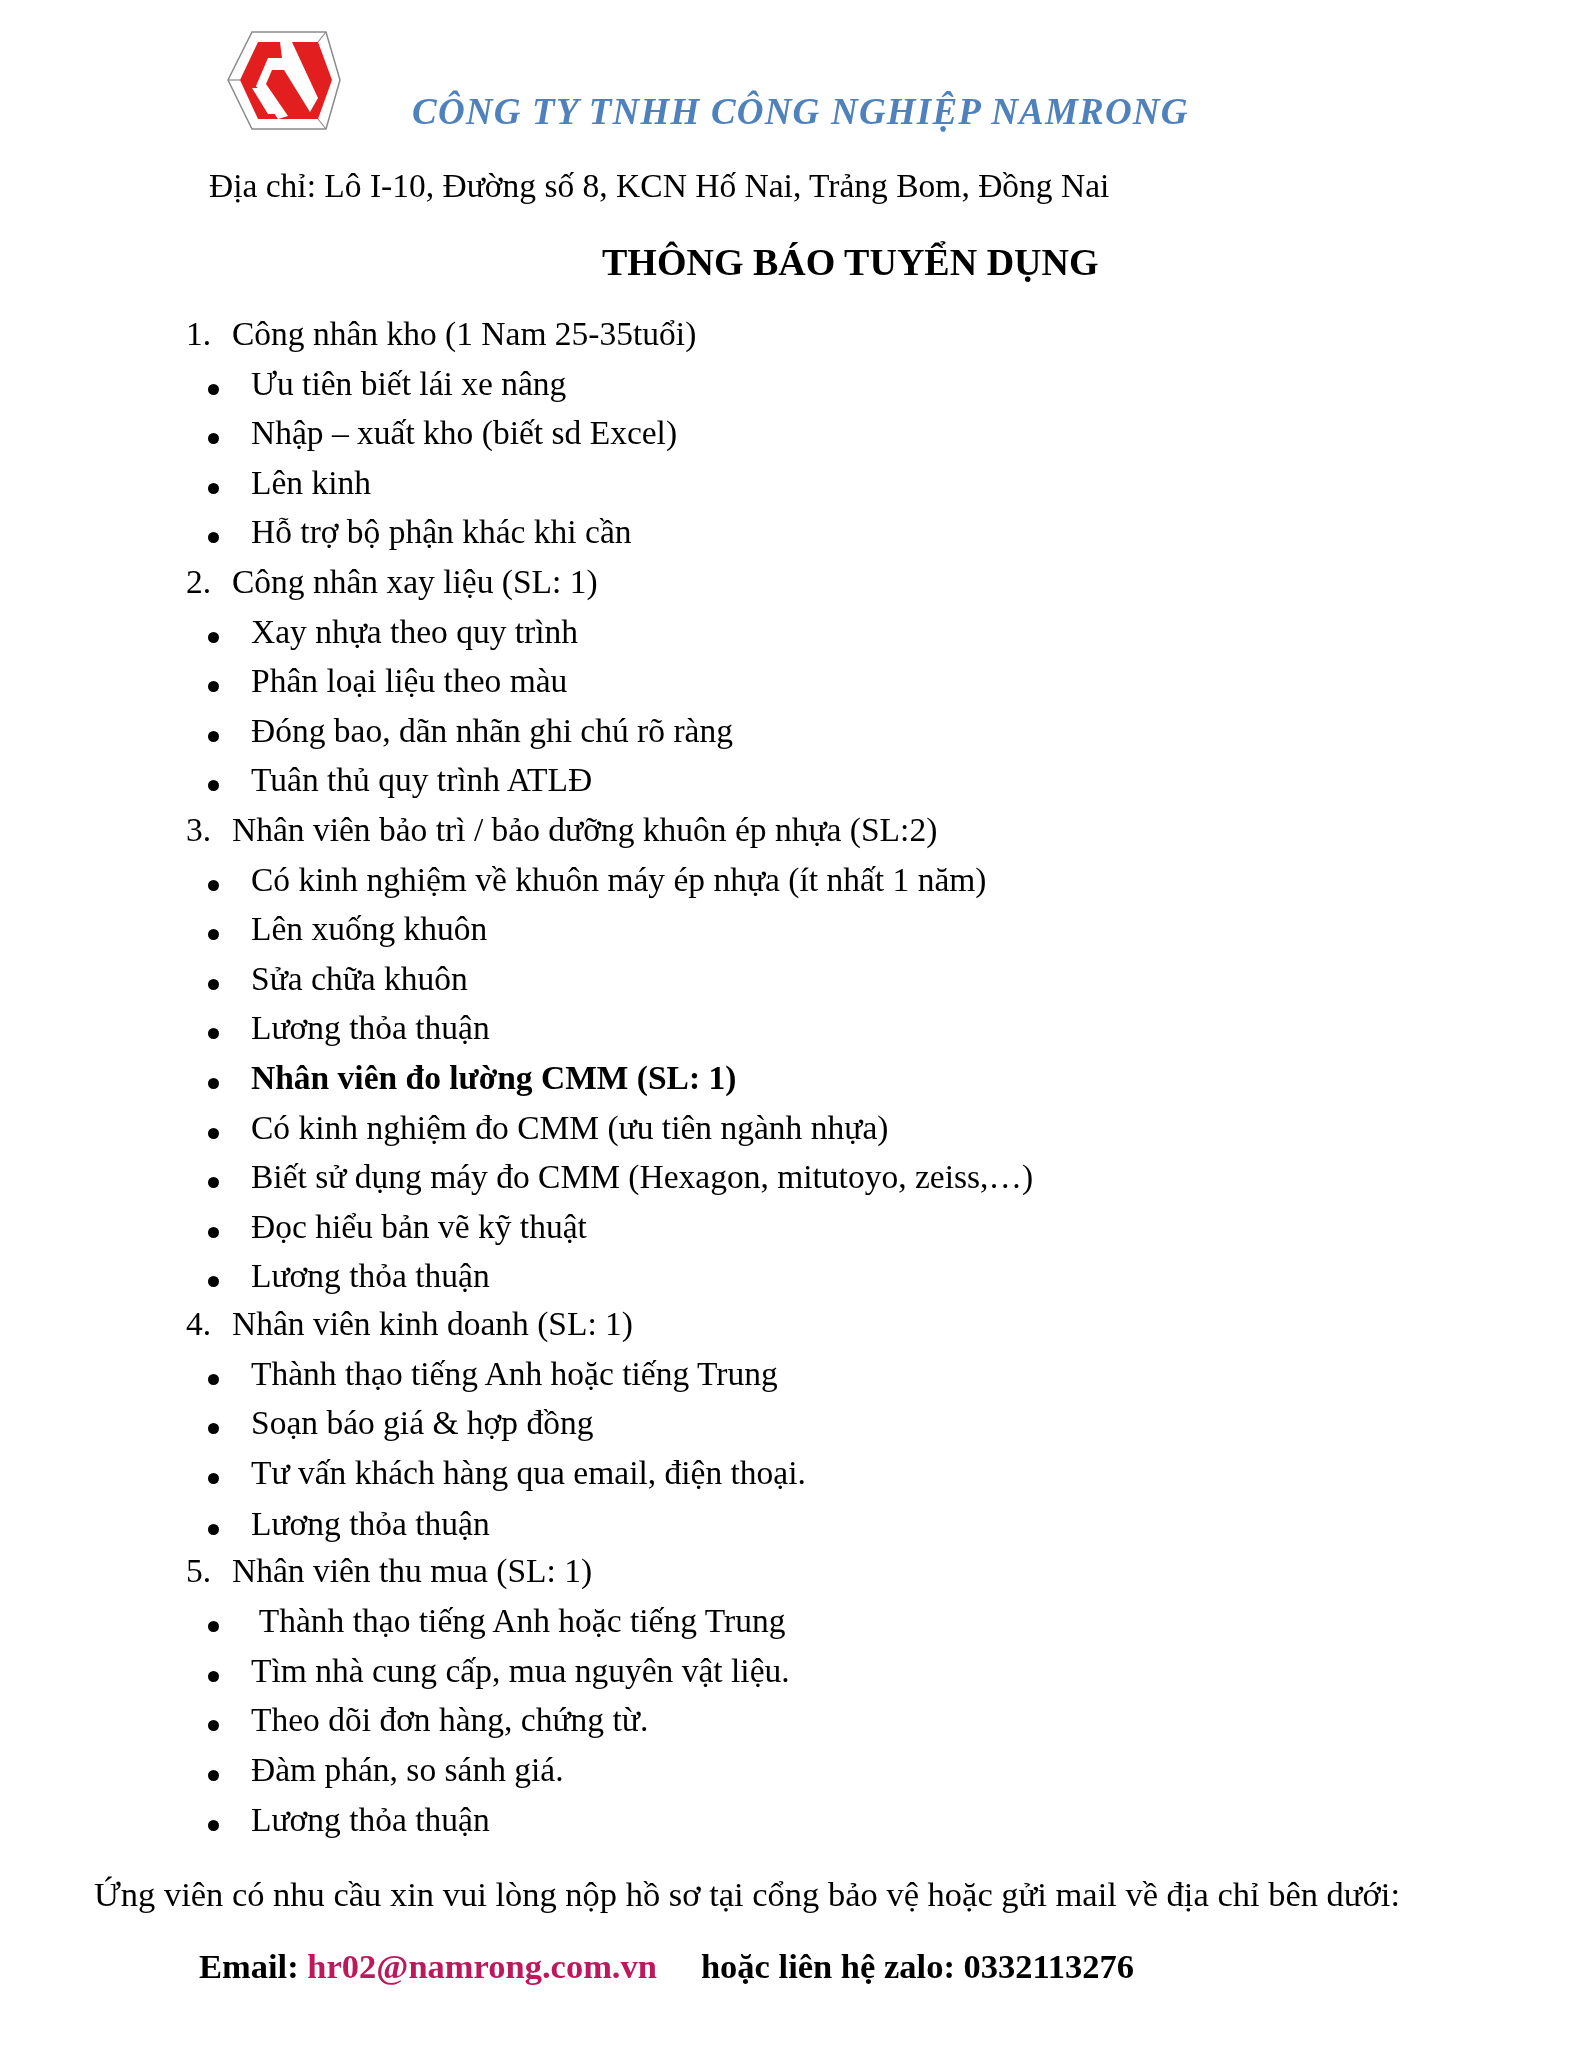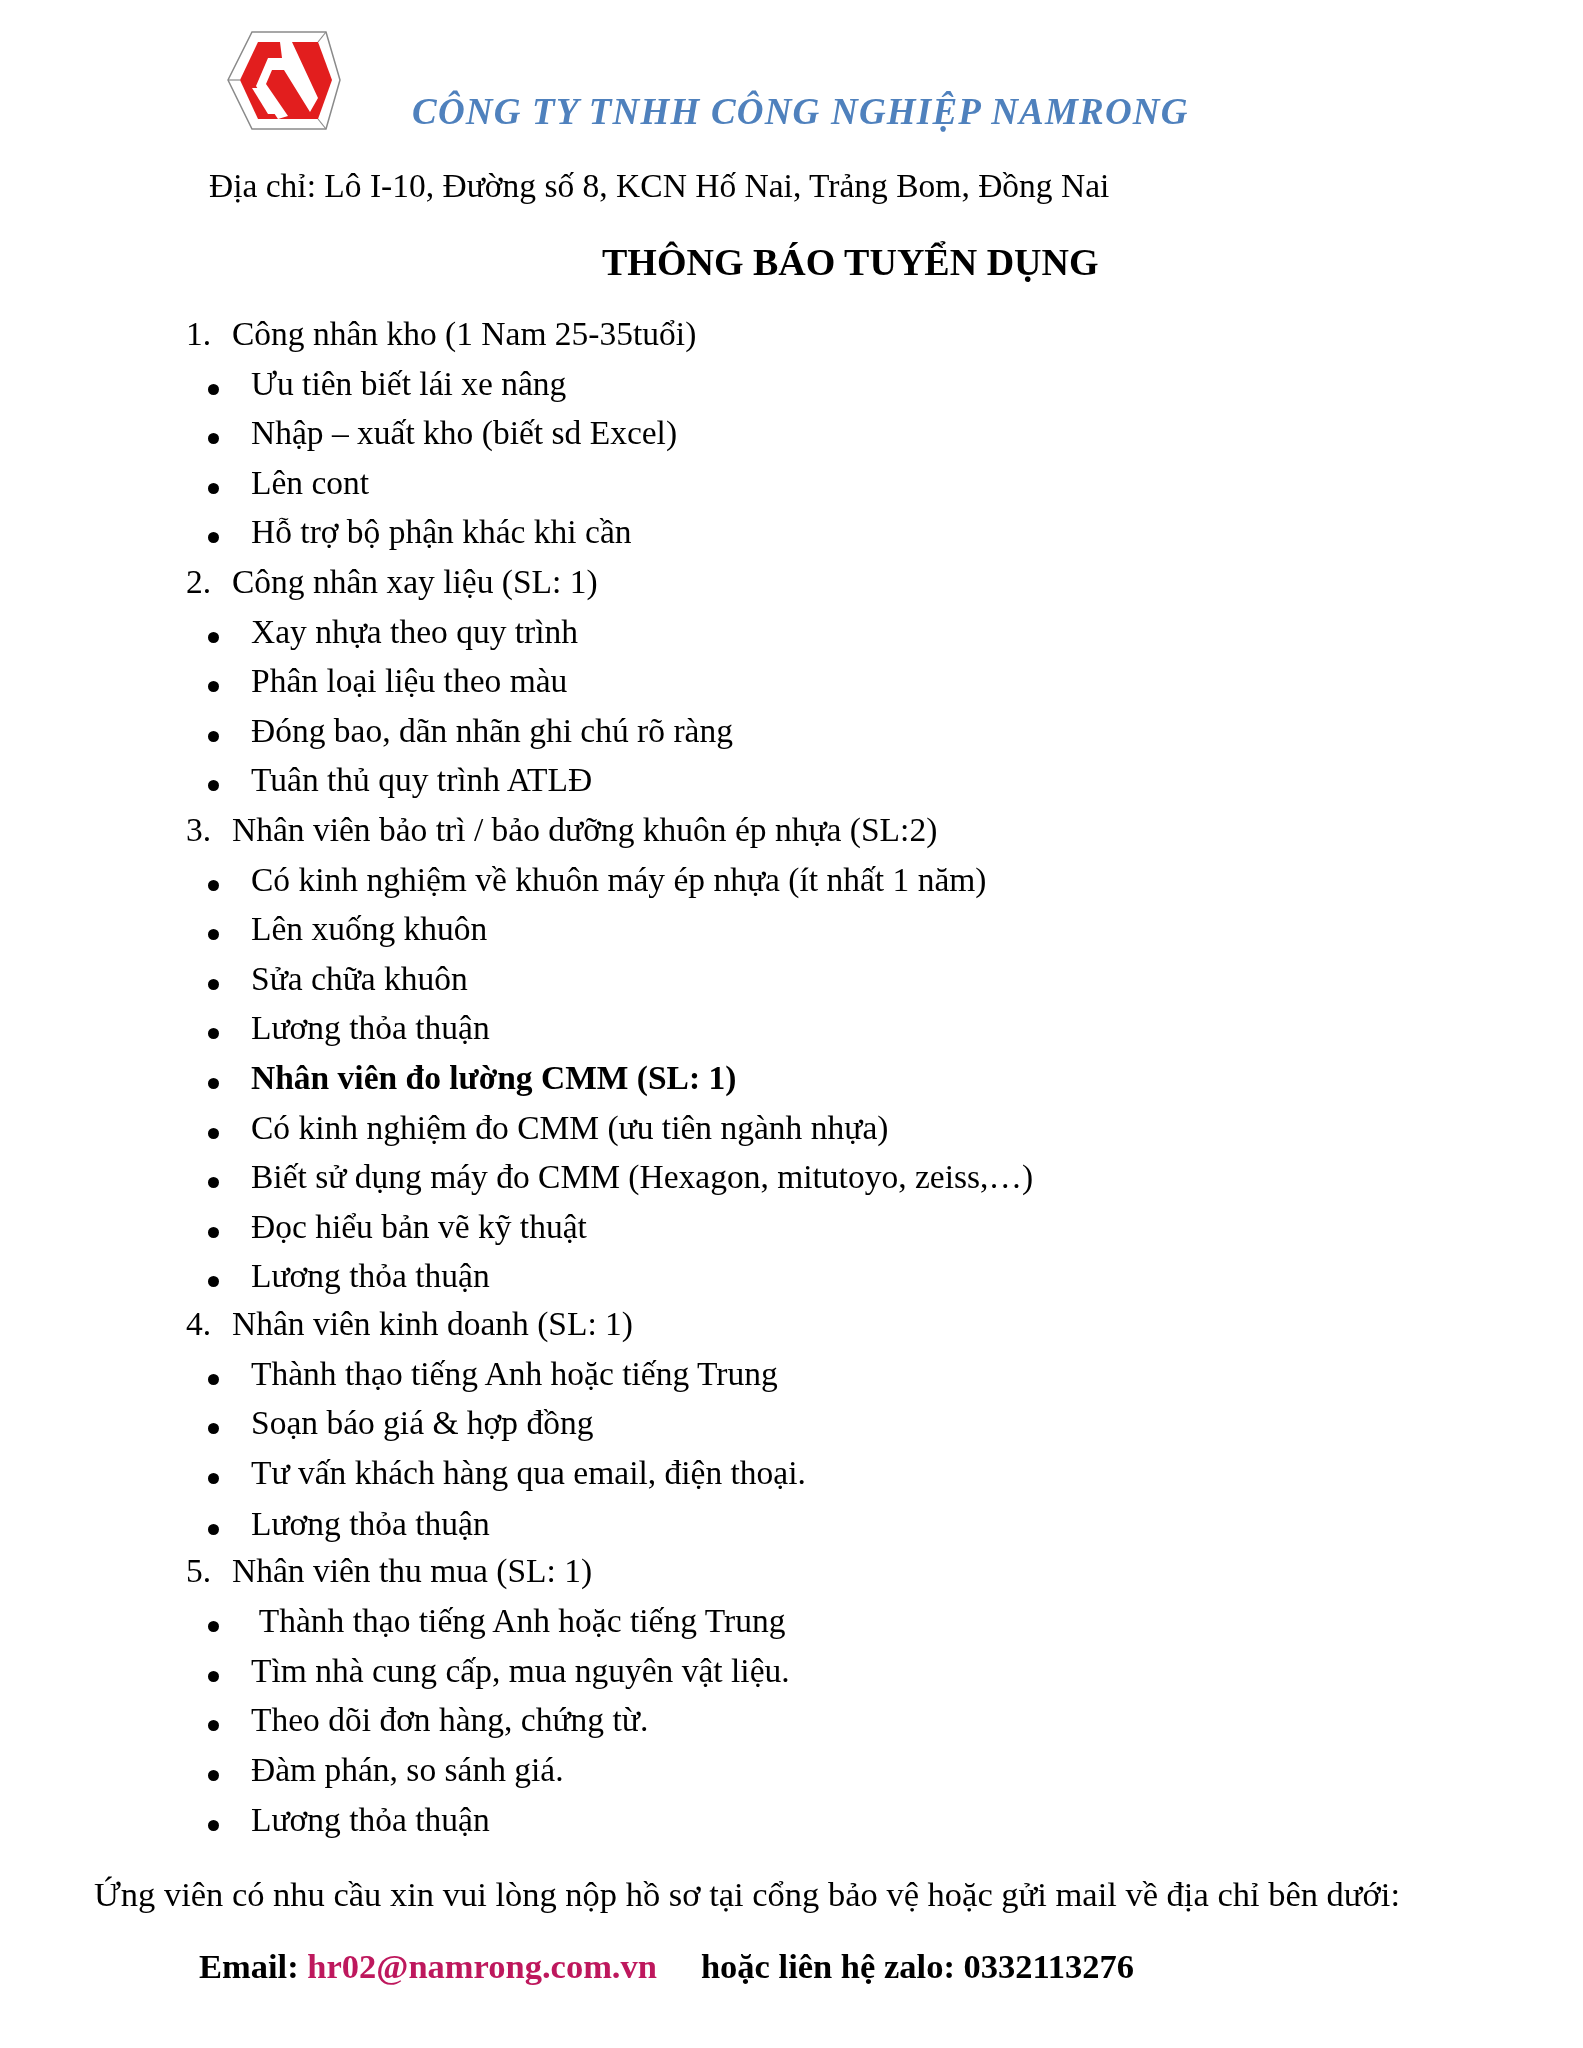--- a/index.html
+++ b/index.html
@@ -44,21 +44,21 @@
 <div id="address" class="abs">Địa chỉ: Lô I-10, Đường số 8, KCN Hố Nai, Trảng Bom, Đồng Nai</div>
 <div id="notice-title" class="abs">THÔNG BÁO TUYỂN DỤNG</div>
 
 <div id="jobs">
 
   <div class="line heading" style="top:0px">
     <span class="num">1.</span><span>Công nhân kho (1 Nam 25-35tuổi)</span>
   </div>
   <div class="line bullet" style="top:50px"><span class="dot"></span><span class="txt">Ưu tiên biết lái xe nâng</span></div>
   <div class="line bullet" style="top:99px"><span class="dot"></span><span class="txt">Nhập – xuất kho (biết sd Excel)</span></div>
-  <div class="line bullet" style="top:149px"><span class="dot"></span><span class="txt">Lên cont</span></div>
+  <div class="line bullet" style="top:149px"><span class="dot"></span><span class="txt">Lên kinh</span></div>
   <div class="line bullet" style="top:198px"><span class="dot"></span><span class="txt">Hỗ trợ bộ phận khác khi cần</span></div>
 
   <div class="line heading" style="top:248px">
     <span class="num">2.</span><span>Công nhân xay liệu (SL: 1)</span>
   </div>
   <div class="line bullet" style="top:298px"><span class="dot"></span><span class="txt">Xay nhựa theo quy trình</span></div>
   <div class="line bullet" style="top:347px"><span class="dot"></span><span class="txt">Phân loại liệu theo màu</span></div>
   <div class="line bullet" style="top:397px"><span class="dot"></span><span class="txt">Đóng bao, dãn nhãn ghi chú rõ ràng</span></div>
   <div class="line bullet" style="top:446px"><span class="dot"></span><span class="txt">Tuân thủ quy trình ATLĐ</span></div>
 

